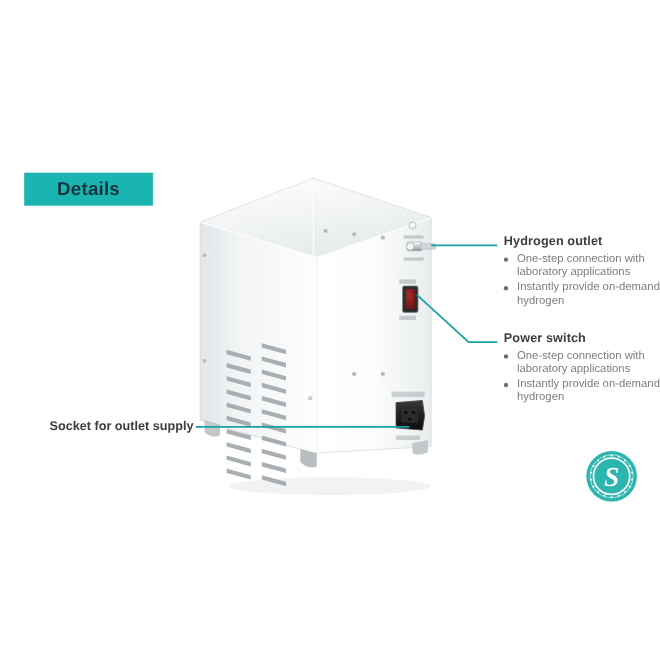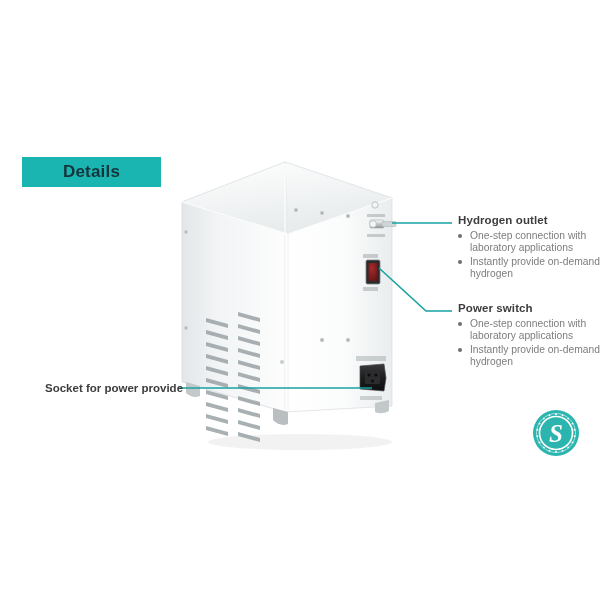--- a/index.html
+++ b/index.html
@@ -17,21 +17,21 @@
     height: 600px;
     background: #ffffff;
     overflow: hidden;
   }
 
   
   .details-badge {
     position: absolute;
     left: 22px;
     top: 157px;
-    width: 139px;
+    width: 117px;
     height: 30px;
     background: #1AB5B0;
     display: flex;
     align-items: center;
     justify-content: center;
   }
   .details-badge span {
     font-size: 17px;
     font-weight: bold;
     color: #15343c;
@@ -280,21 +280,21 @@
         <span class="bullet"></span>
         <span>One-step connection with laboratory applications</span>
       </li>
       <li>
         <span class="bullet"></span>
         <span>Instantly provide on-demand hydrogen</span>
       </li>
     </ul>
   </div>
 
-  <div class="socket-label">Socket for power provide</div>
+  <div class="socket-label">Socket for outlet supply</div>
 
   <div class="logo-seal">
     <svg width="48" height="48" viewBox="0 0 48 48" xmlns="http://www.w3.org/2000/svg">
       <circle cx="24" cy="24" r="23" fill="#2BB5AE"></circle>
       <circle cx="24" cy="24" r="16.5" fill="none" stroke="#ffffff" stroke-width="1.6"></circle>
       <circle cx="24" cy="24" r="19.5" fill="none" stroke="#ffffff" stroke-width="0.7" opacity="0.8"></circle>
       <g fill="#ffffff" opacity="0.95">
         <circle cx="24" cy="5.2" r="0.95"></circle>
         <circle cx="30.5" cy="6.3" r="0.95"></circle>
         <circle cx="36.2" cy="9.6" r="0.95"></circle>

